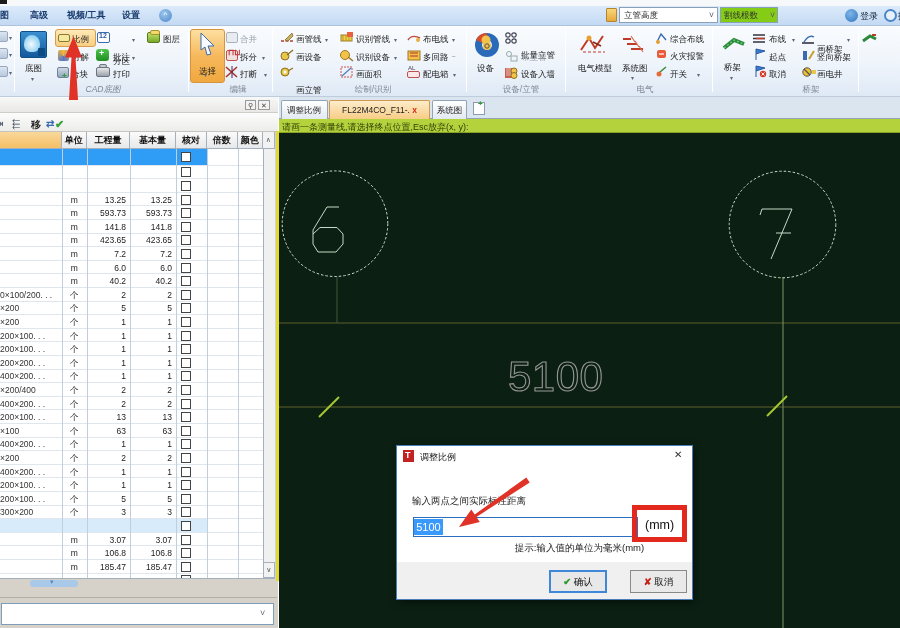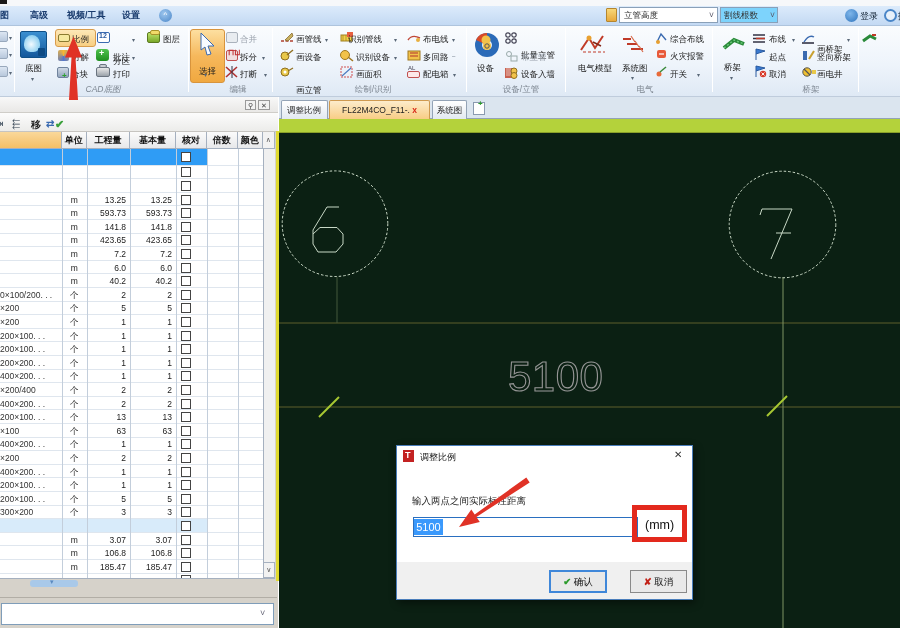--- a/index.html
+++ b/index.html
@@ -20,21 +20,21 @@
 <div class="abs" style="left:0;top:0;width:900px;height:6px;background:#f6f8fa;"></div>
 <div class="abs" style="left:0;top:0;width:7px;height:4px;background:#1a1a1a;"></div>
 <div class="abs" style="left:0;top:6px;width:900px;height:20px;background:linear-gradient(#dcebfb,#c3d9f3);border-bottom:1px solid #aec4dd;"></div>
 <div class="abs" style="left:-9px;top:9px;font-size:9px;color:#1a3c6e;font-weight:bold;">视图</div>
 <div class="abs" style="left:30px;top:9px;font-size:9px;color:#1a3c6e;font-weight:bold;">高级</div>
 <div class="abs" style="left:67px;top:9px;font-size:9px;color:#1a3c6e;font-weight:bold;">视频/工具</div>
 <div class="abs" style="left:122px;top:9px;font-size:9px;color:#1a3c6e;font-weight:bold;">设置</div>
 <div class="abs" style="left:159px;top:9px;width:13px;height:13px;border-radius:50%;background:radial-gradient(circle at 40% 35%,#9ec7ee,#4a86c8);color:#fff;font-size:8px;text-align:center;line-height:12px;">^</div>
 <div class="abs" style="left:606px;top:8px;width:11px;height:14px;background:linear-gradient(#f8d879,#e8a93c);border:1px solid #b5862f;border-radius:1px;"></div>
 <div class="abs" style="left:619px;top:7px;width:99px;height:16px;background:#fff;border:1px solid #8aa0b8;font-size:8.5px;color:#333;line-height:15px;padding-left:4px;">立管高度<span style="position:absolute;right:3px;color:#556;">˅</span></div>
-<div class="abs" style="left:720px;top:7px;width:58px;height:16px;background:#7dd3fc;border:1px solid #8aa0b8;font-size:8.5px;color:#333;line-height:15px;padding-left:3px;">割线根数<span style="position:absolute;right:2px;color:#556;">˅</span></div>
+<div class="abs" style="left:720px;top:7px;width:58px;height:16px;background:#84cc16;border:1px solid #8aa0b8;font-size:8.5px;color:#333;line-height:15px;padding-left:3px;">割线根数<span style="position:absolute;right:2px;color:#556;">˅</span></div>
 <div class="abs" style="left:845px;top:9px;width:13px;height:13px;border-radius:50%;background:radial-gradient(circle at 40% 35%,#7eb6ea,#2f74bd);"></div>
 <div class="abs" style="left:860px;top:10px;font-size:9px;color:#123;">登录</div>
 <div class="abs" style="left:884px;top:9px;width:13px;height:13px;border-radius:50%;border:2px solid #4a86c8;background:#e8f1fa;"></div>
 <div class="abs" style="left:898px;top:10px;font-size:9px;color:#123;">报</div>
 
 <div class="abs" style="left:0;top:26px;width:900px;height:71px;background:linear-gradient(#fafcfe 0%,#eef4fb 55%,#dfe9f5 100%);border-bottom:1px solid #bfccdc;"></div>
 
 <div class="ic" style="left:-4px;top:31px;width:12px;height:11px;background:linear-gradient(#dce6f2,#b8c8dc);border:1px solid #98a8bc;"></div>
 <div class="abs dd" style="left:9px;top:34px;">▾</div>
 <div class="ic" style="left:-4px;top:48px;width:12px;height:11px;background:linear-gradient(#dce6f2,#b8c8dc);border:1px solid #98a8bc;"></div>
@@ -121,21 +121,21 @@
       <circle cx="5" cy="6" r="1.5" fill="#fff"></circle>
       <path d="M8 5 L13 2" stroke="#907020" stroke-width="1.2"></path>
     </svg>
 <div class="abs bt" style="left:296px;top:69px;color:#1b1b1b;margin-top:16px;">画立管</div>
 
 <svg class="abs" style="left:340px;top:31px;" width="15" height="13">
       <rect x="1" y="4" width="11" height="6" fill="#f2d24a" stroke="#a08020"></rect>
       <path d="M3 4 L3 10 M6 4 L6 10 M9 4 L9 10" stroke="#a08020" stroke-width=".7"></path>
       <rect x="7" y="1" width="6" height="5" fill="#e86040"></rect>
     </svg>
-<div class="abs bt" style="left:348px;top:34px;color:#1b1b1b;">识别管线</div>
+<div class="abs bt" style="left:356px;top:34px;color:#1b1b1b;">识别管线</div>
 <div class="abs dd" style="left:394px;top:36px;">▾</div>
 
 <svg class="abs" style="left:340px;top:49px;" width="15" height="13">
       <circle cx="5" cy="6" r="4.5" fill="#f2c24a" stroke="#a07820"></circle>
       <path d="M8 8 L13 12" stroke="#a07820" stroke-width="1.6"></path>
     </svg>
 <div class="abs bt" style="left:356px;top:52px;color:#1b1b1b;">识别设备</div>
 <div class="abs dd" style="left:394px;top:54px;">▾</div>
 
 <svg class="abs" style="left:340px;top:66px;" width="15" height="13">
@@ -490,20 +490,21 @@
 <div class="abs" style="left:1px;top:603px;width:273px;height:22px;background:#fff;border:1px solid #7f9db9;"></div>
 <div class="abs" style="left:260px;top:608px;font-size:9px;color:#667;">˅</div>
 <div class="abs" style="left:275.5px;top:131px;width:3px;height:450px;background:#e0da30;"></div>
 <div class="abs" style="left:278.5px;top:97px;width:621.5px;height:22px;background:#dbe5ef;border-bottom:1px solid #93a3b6;"></div>
 <div class="tabn" style="left:280.5px;width:47px;">调整比例</div>
 <div class="tabn" style="left:329px;width:101px;background:linear-gradient(#fdeccb,#f8cd85);border-color:#cf9a50;">FL22M4CO_F11-.<span style="color:#d82a1a;font-weight:bold;">&nbsp;x</span></div>
 <div class="tabn" style="left:432px;width:35px;">系统图</div>
 <div class="abs" style="left:473px;top:102px;width:12px;height:13px;background:#fff;border:1px solid #8a9ab0;"></div>
 <div class="abs" style="left:478px;top:99px;font-size:8px;color:#2a9a2a;font-weight:bold;">+</div>
 <div class="abs" style="left:278.5px;top:119px;width:621.5px;height:14px;background:#b4d23b;border-bottom:1px solid #8aa02a;"></div>
+<div class="abs" style="left:282px;top:121px;font-size:9px;color:#30400a;white-space:nowrap;">请画一条测量线,请选择终点位置,Esc放弃(x, y):</div>
 <svg class="abs" style="left:278.5px;top:133px;" width="621.5" height="495" viewBox="0 0 621.5 495">
 <rect x="0" y="0" width="621.5" height="495" fill="#0b2013"></rect>
 <line x1="0" y1="190" x2="621.5" y2="190" stroke="#5f5f2c" stroke-width="1"></line>
 <line x1="0" y1="274" x2="621.5" y2="274" stroke="#5f5f2c" stroke-width="1"></line>
 <line x1="504" y1="144" x2="504" y2="495" stroke="#7e9464" stroke-width="1"></line>
 <line x1="58" y1="144" x2="58" y2="190" stroke="#44583c" stroke-width="1"></line>
 <circle cx="56" cy="90.7" r="52.8" fill="none" stroke="#cfdecb" stroke-width="1" stroke-dasharray="2.5 2"></circle>
 <circle cx="503.5" cy="91.5" r="53.3" fill="none" stroke="#cfdecb" stroke-width="1" stroke-dasharray="2.5 2"></circle>
 <path d="M60 74 L48 74 L34 97 L34 111 L39 119 L57 119 L64 111 L64 101 L58 94.5 L41 94.5 L34 101" fill="none" stroke="#c8d8c6" stroke-width="1"></path>
 <path d="M481 82 L483 76 L513 76 L492 126 M497 100 L512 100" fill="none" stroke="#c8d8c6" stroke-width="1"></path>
@@ -513,20 +514,21 @@
 </svg>
 <div class="abs" style="left:396px;top:445px;width:297px;height:155px;background:#fff;border:1px solid #4a7ebb;box-shadow:2px 3px 8px rgba(0,0,0,0.45);"></div>
 <div class="abs" style="left:403px;top:450px;width:11px;height:12px;background:#c32222;"></div>
 <div class="abs" style="left:405px;top:450px;font-size:9px;color:#fff;font-weight:bold;">T</div>
 <div class="abs" style="left:420px;top:451px;font-size:9px;color:#111;">调整比例</div>
 <div class="abs" style="left:674px;top:449px;font-size:10px;color:#333;">✕</div>
 <div class="abs" style="left:412px;top:495px;font-size:9.5px;color:#222;">输入两点之间实际标注距离</div>
 <div class="abs" style="left:412.5px;top:517px;width:225px;height:20px;background:#fff;border:1px solid #2a6fc0;"></div>
 <div class="abs" style="left:414px;top:519px;width:29px;height:16px;background:#3a99fc;color:#fff;font-size:11px;line-height:16px;text-align:center;">5100</div>
 <div class="abs" style="left:645px;top:518px;font-size:12.5px;color:#111;">(mm)</div>
+<div class="abs" style="left:432px;top:542px;width:295px;font-size:9.5px;color:#222;text-align:center;">提示:输入值的单位为毫米(mm)</div>
 <div class="abs" style="left:397px;top:562px;width:295px;height:37px;background:#f0f0f0;"></div>
 <div class="abs" style="left:549px;top:570px;width:58px;height:23px;background:#e8e8e8;border:2px solid #3f87d9;font-size:9.5px;text-align:center;line-height:19px;color:#111;"><span style="color:#2a9a2a;font-weight:bold;">✔</span> 确认</div>
 <div class="abs" style="left:630px;top:570px;width:57px;height:23px;background:#e9e9e9;border:1px solid #8a8a8a;font-size:9.5px;text-align:center;line-height:21px;color:#111;"><span style="color:#c22218;font-weight:bold;">✘</span> 取消</div>
 <div class="abs" style="left:631.5px;top:504.5px;width:55px;height:37px;border:5px solid #e3291d;"></div>
 <svg class="abs" style="left:0;top:0;pointer-events:none;" width="900" height="628">
 <polygon points="78.0,100.0 75.5,57.5 82.0,57.5 73.5,36.5 65.0,57.5 71.5,57.5 69.0,100.0" fill="#e03226"></polygon>
 <polygon points="526.3,477.5 474.7,514.5 471.3,509.5 459.0,527.0 479.8,521.9 476.4,517.0 529.7,482.5" fill="#e03226"></polygon>
 </svg>
 </div>
 </body></html>

